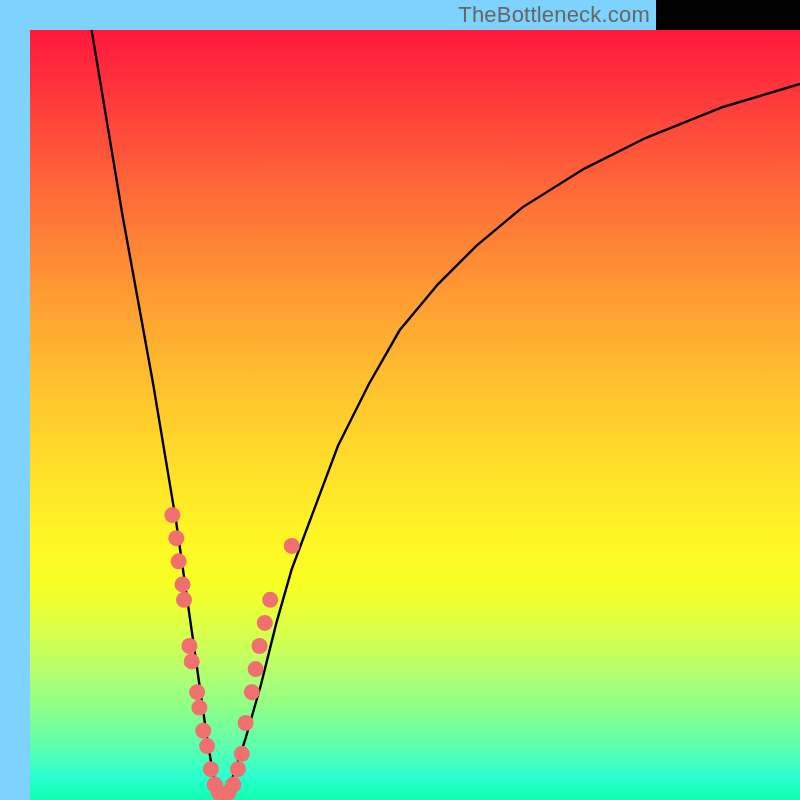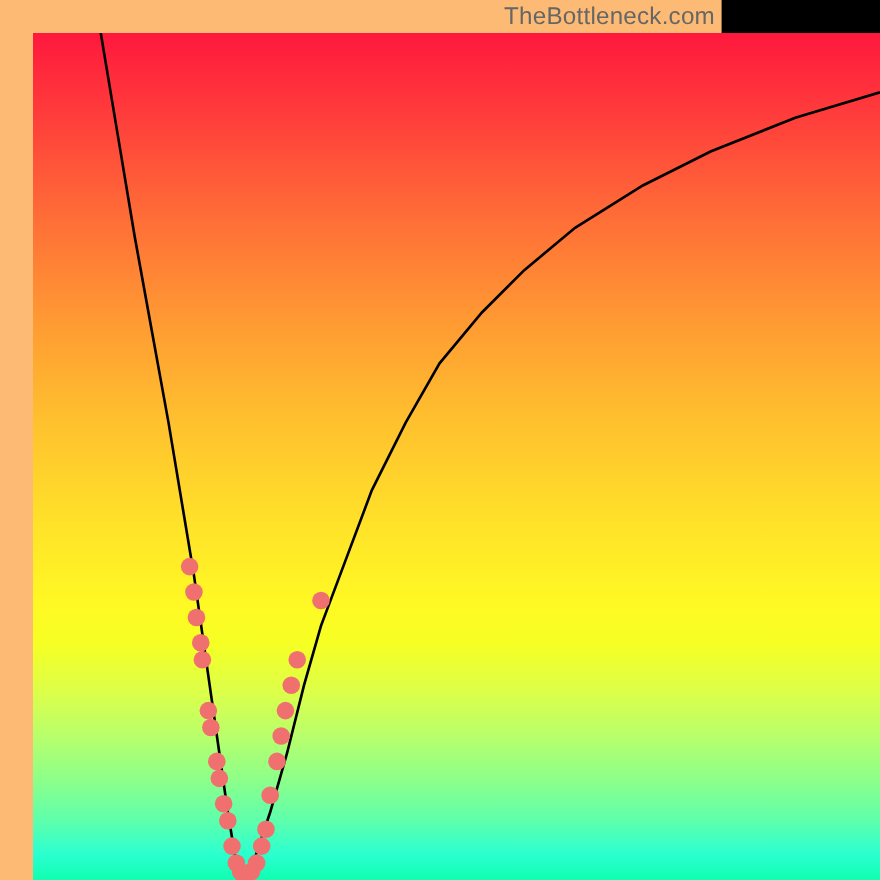--- a/index.html
+++ b/index.html
@@ -8,21 +8,21 @@
     width: 800px;
     height: 800px;
     overflow: hidden;
     background: #000;
     font-family: Arial, Helvetica, sans-serif;
   }
   .frame {
     position: relative;
     width: 656px;
     height: 800px;
-    background: #fdba74;
+    background: #7dd3fc;
   }
   .plot-area {
     position: absolute;
     left: 30px;
     top: 30px;
     width: 770px;
     height: 770px;
     overflow: hidden;
   }
   .gradient-bg {

